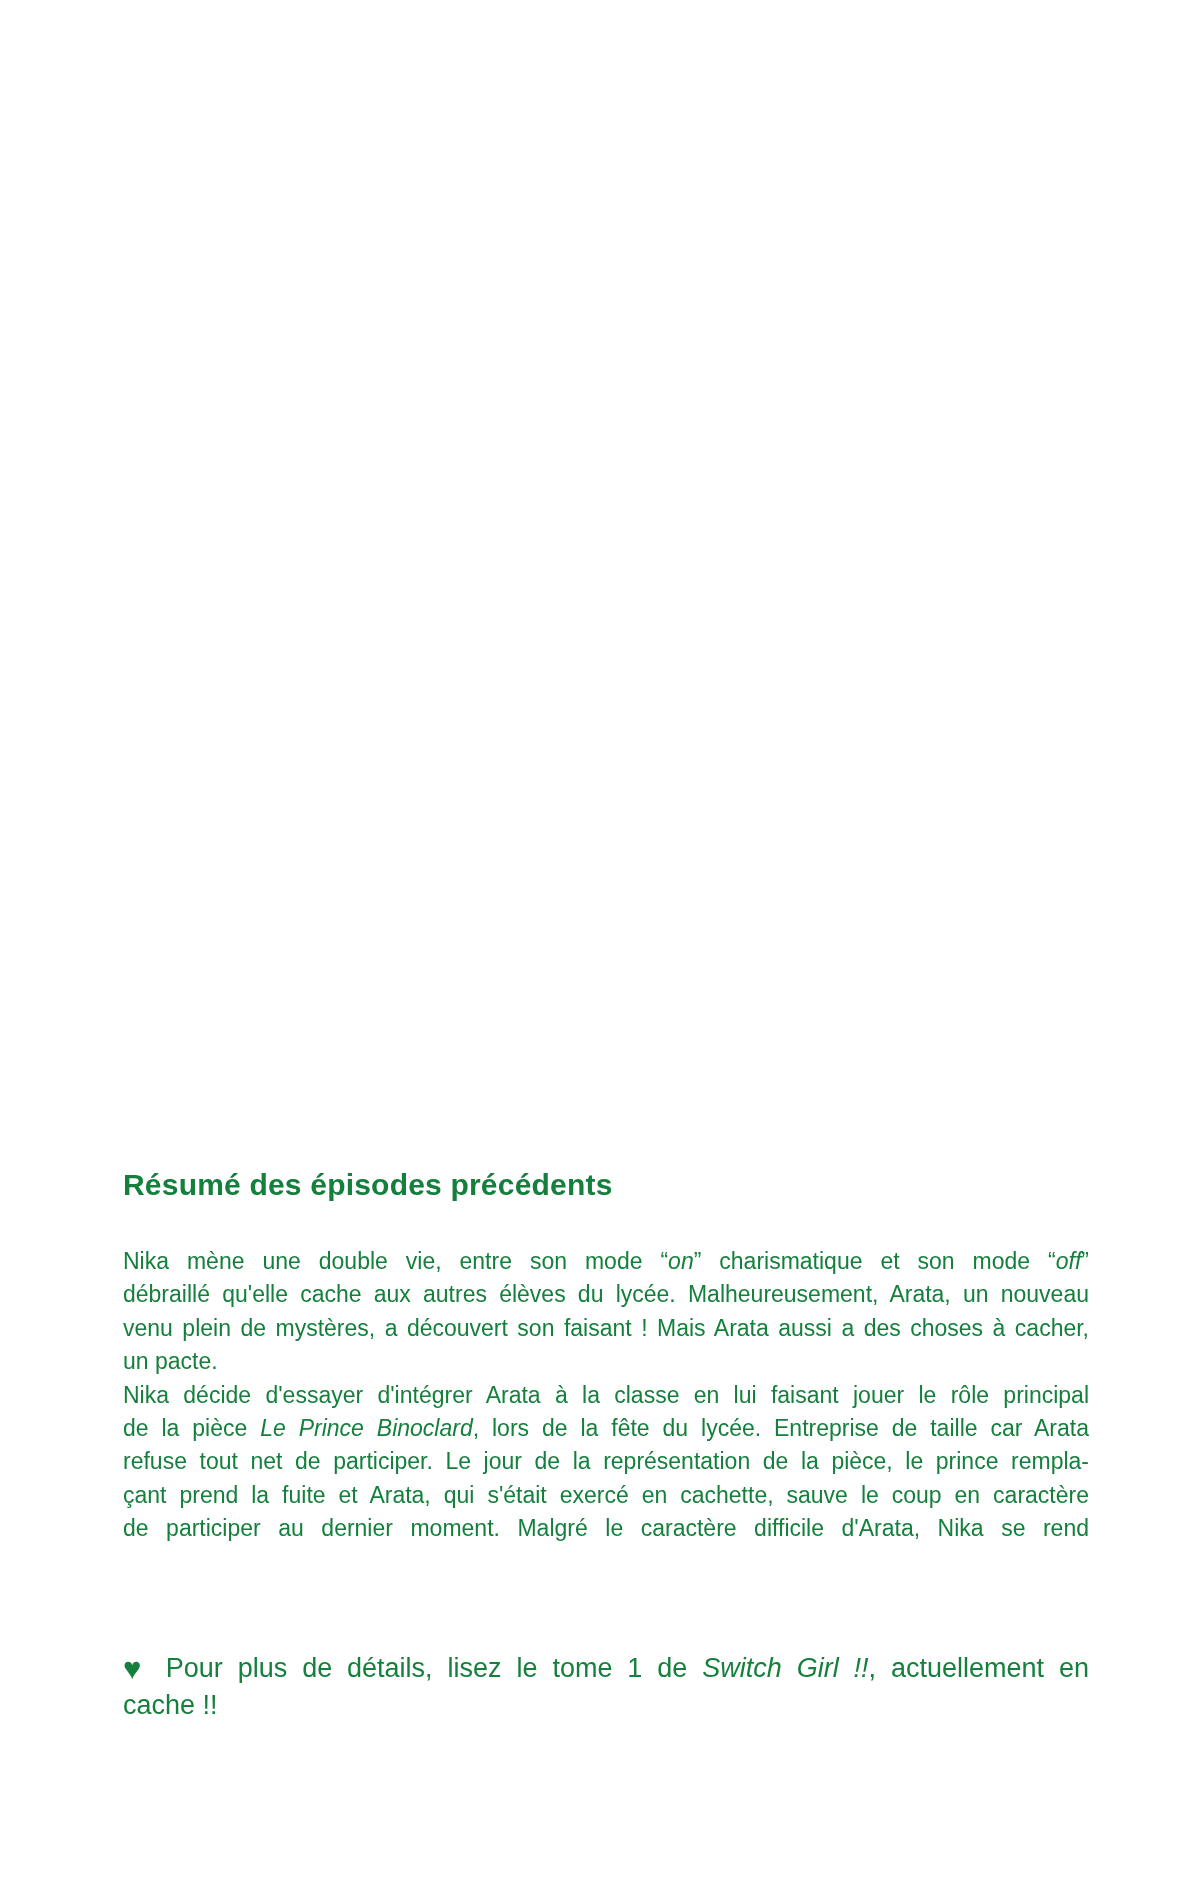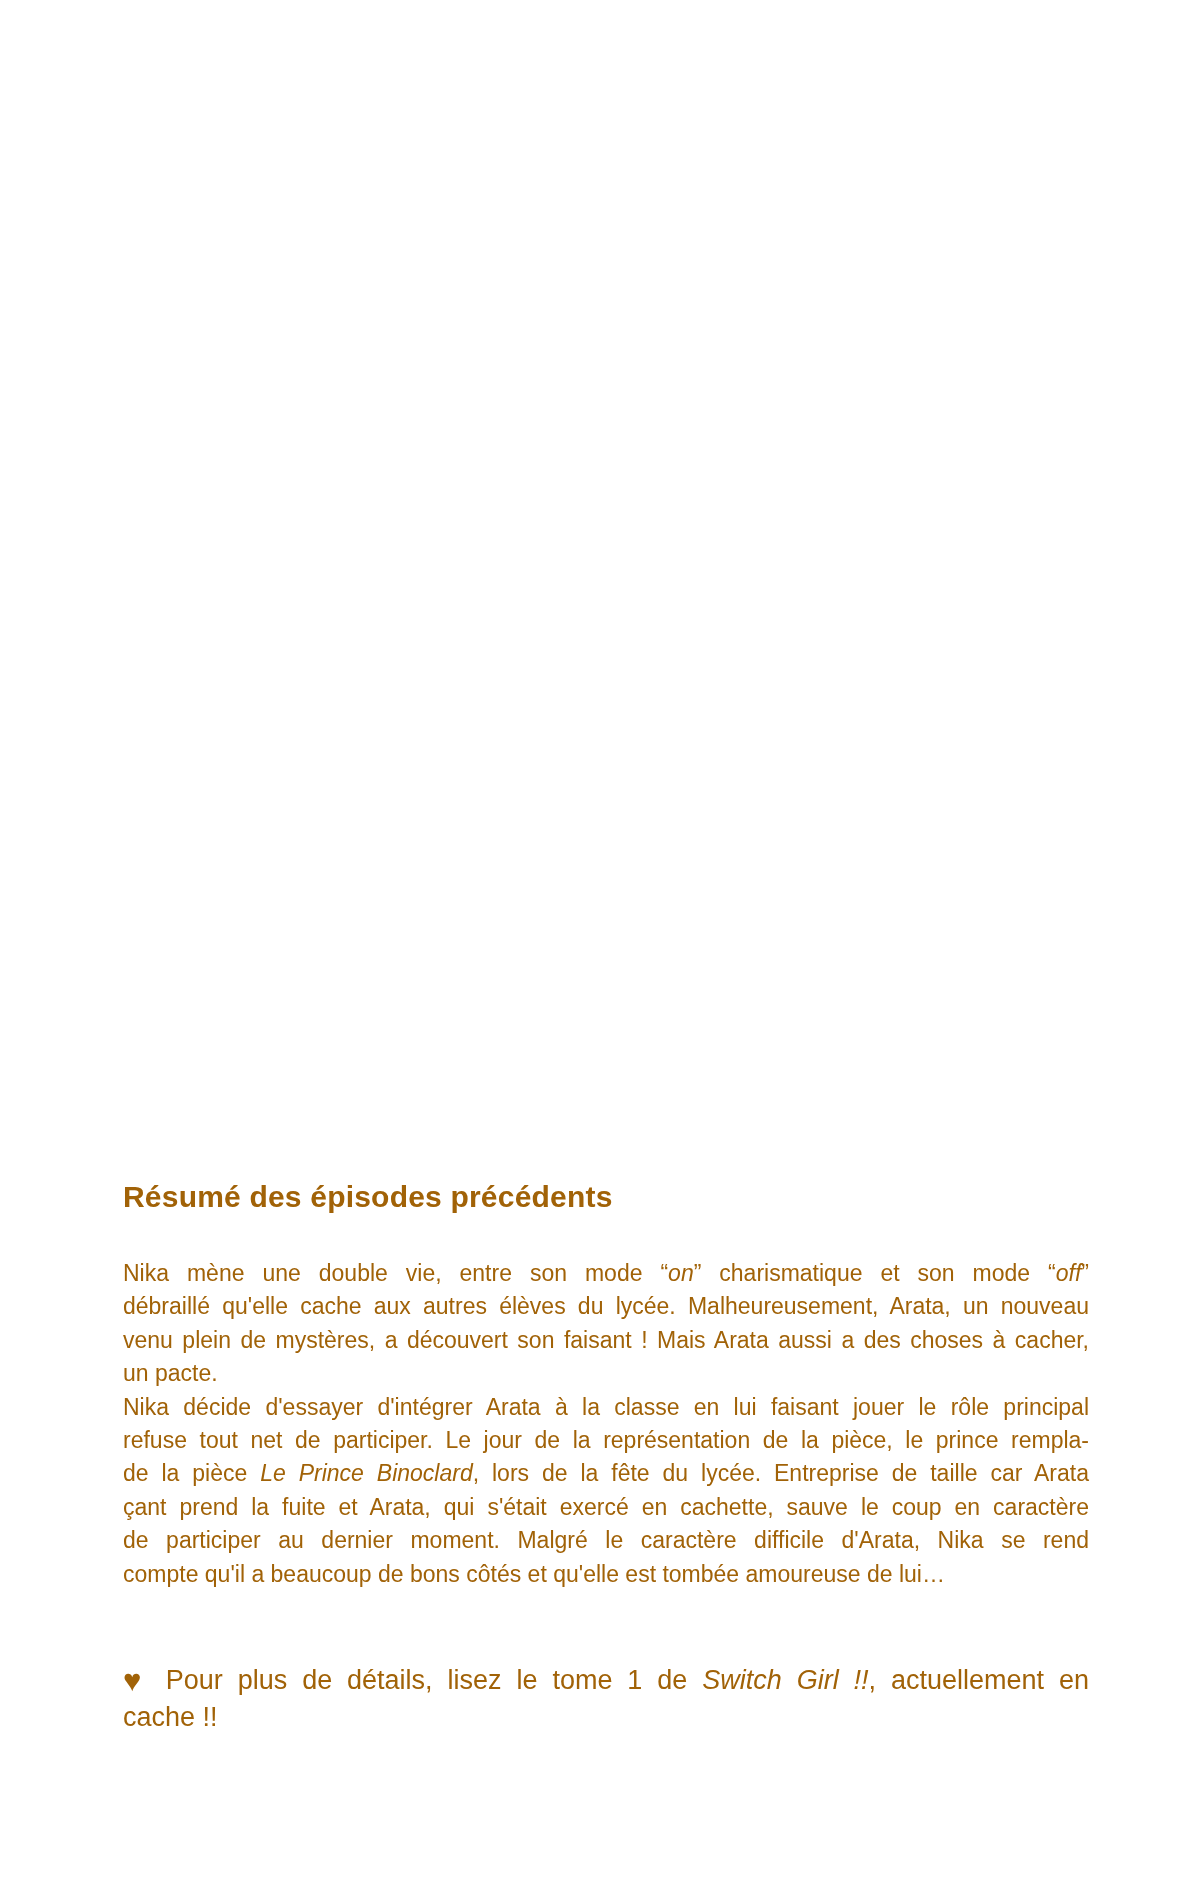--- a/index.html
+++ b/index.html
@@ -3,22 +3,21 @@
 <meta charset="utf-8">
 <style>
   html, body { margin: 0; padding: 0; background: #ffffff; }
   .page {
     position: relative;
     width: 1200px;
     height: 1838px;
     background: #ffffff;
     overflow: hidden;
     font-family: "Liberation Sans", "DejaVu Sans", sans-serif;
-    color: #a16207;
-    margin-top: 12px;
+    color: #15803d;
   }
   .heading {
     position: absolute;
     left: 123px;
     top: 1168px;
     margin: 0;
     font-size: 30px;
     line-height: 34px;
     font-weight: 700;
     letter-spacing: 0.2px;
@@ -64,25 +63,24 @@
 
   <div class="recap">
       <div class="paragraph">
         <div class="line"><span>Nika mène une double vie, entre son mode “</span><span class="italic">on</span><span>” charismatique et son mode “</span><span class="italic">off</span><span>”</span></div>
         <div class="line"><span>débraillé qu'elle cache aux autres élèves du lycée. Malheureusement, Arata, un nouveau</span></div>
         <div class="line"><span>venu plein de mystères, a découvert son faisant ! Mais Arata aussi a des choses à cacher,</span></div>
         <div class="line last"><span>un pacte.</span></div>
       </div>
       <div class="paragraph">
         <div class="line"><span>Nika décide d'essayer d'intégrer Arata à la classe en lui faisant jouer le rôle principal</span></div>
+        <div class="line"><span>de la pièce </span><span class="italic">Le Prince Binoclard</span><span>, lors de la fête du lycée. Entreprise de taille car Arata</span></div>
         <div class="line"><span>refuse tout net de participer. Le jour de la représentation de la pièce, le prince rempla-</span></div>
-        <div class="line"><span>de la pièce </span><span class="italic">Le Prince Binoclard</span><span>, lors de la fête du lycée. Entreprise de taille car Arata</span></div>
         <div class="line"><span>çant prend la fuite et Arata, qui s'était exercé en cachette, sauve le coup en caractère</span></div>
         <div class="line"><span>de participer au dernier moment. Malgré le caractère difficile d'Arata, Nika se rend</span></div>
-        <div class="line last"><span>compte qu'il a beaucoup de bons côtés et qu'elle est tombée amoureuse de lui…</span></div>
       </div>
     </div>
 
   <div class="note">
       <div class="line"><span class="heart">♥</span><span> Pour plus de détails, lisez le tome 1 de </span><span class="italic">Switch Girl !!</span><span>, actuellement en</span></div>
       <div class="line last"><span>cache !!</span></div>
     </div>
 </div>
 
 </body></html>

